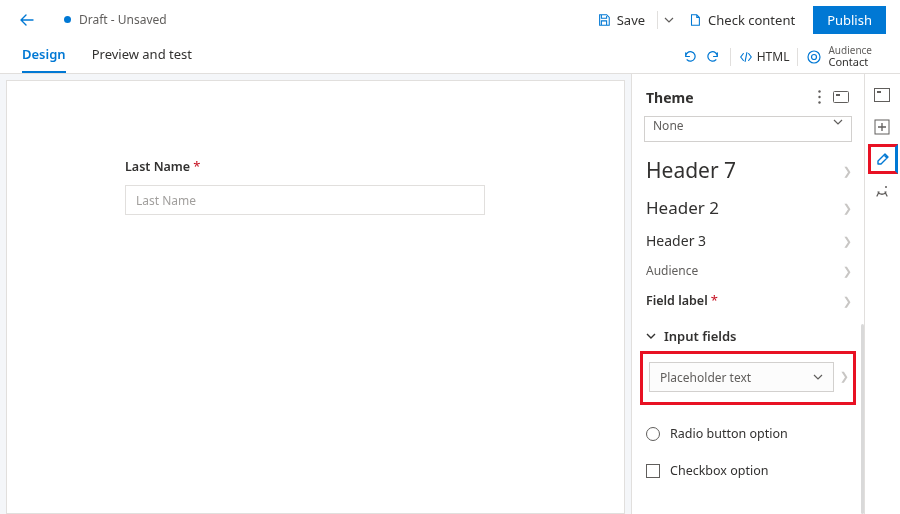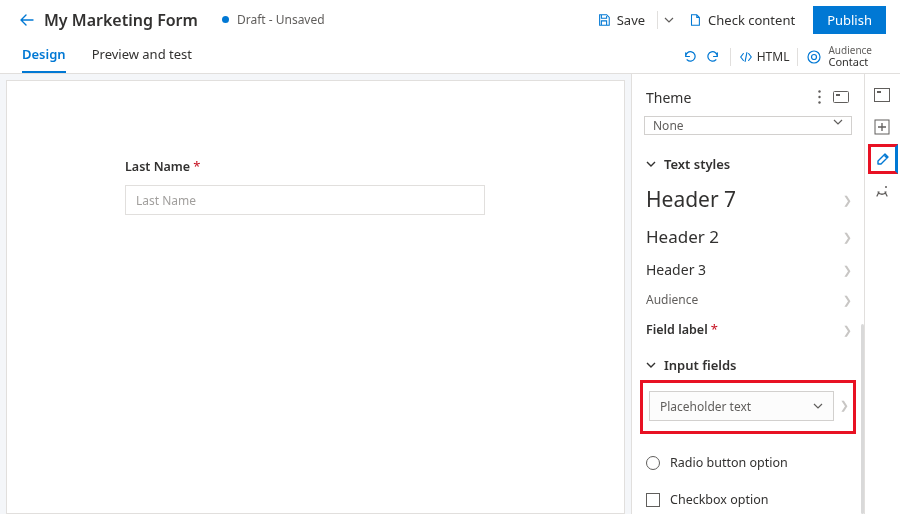--- a/index.html
+++ b/index.html
@@ -44,21 +44,21 @@
   .canvas{flex:1;background:#fff;border:1px solid var(--border);position:relative;}
   .form-block{position:absolute;left:118px;top:76px;right:118px;}
   .fld-label{font-size:12.5px;font-weight:600;color:var(--text);}
   .req{color:#c50f1f;margin-left:3px;}
   .fld-input{margin-top:10px;width:100%;max-width:360px;height:30px;border:1px solid var(--border);background:#fff;padding:0 10px;font-size:12px;color:#a19f9d;display:flex;align-items:center;}
 
   
   .panel{width:233px;background:#fff;border-left:1px solid var(--border);display:flex;flex-direction:column;position:relative;}
   .panel::after{content:"";position:absolute;right:0;top:250px;bottom:0;width:3px;background:#d9d9d9;border-radius:2px;}
   .panel-hd{display:flex;align-items:center;padding:12px 12px 8px 14px;}
-  .panel-hd h3{margin:0;font-size:14px;font-weight:400;flex:1;}
+  .panel-hd h3{margin:0;font-size:14px;font-weight:700;flex:1;}
   .kebab,.card-ic{width:22px;height:22px;display:flex;align-items:center;justify-content:center;cursor:pointer;color:var(--muted);}
   .sel-row{margin:0 12px 8px 12px;border:1px solid #d2d0ce;height:26px;display:flex;align-items:flex-start;padding:0 8px;font-size:12px;color:var(--muted);justify-content:space-between;cursor:pointer;}
   .section-hd{display:flex;align-items:center;gap:8px;padding:12px 14px 6px 14px;font-size:13px;font-weight:600;color:var(--text);cursor:pointer;}
   .list-row{display:flex;align-items:center;justify-content:space-between;padding:6px 12px 6px 14px;cursor:pointer;}
   .list-row .chev{color:#c8c6c4;font-size:11px;}
   .h1s{font-size:21px;font-weight:400;}
   .h2s{font-size:17px;font-weight:400;}
   .h3s{font-size:14px;font-weight:400;}
   .pps{font-size:12px;color:var(--muted);}
   .fls{font-size:12.5px;font-weight:600;}
@@ -79,21 +79,20 @@
 </style>
 </head>
 <body>
 
 <div class="hdr1">
   <div class="back-btn">
     <svg width="16" height="16" viewBox="0 0 16 16">
         <path d="M7 3 2 8l5 5M2.5 8H14" fill="none" stroke="currentColor" stroke-width="1.4" stroke-linecap="round" stroke-linejoin="round"></path>
       </svg>
   </div>
-  <div class="title">My Marketing Form</div>
   <div class="draft-dot"></div>
   <div class="draft-txt">Draft - Unsaved</div>
   <div class="spacer"></div>
   <div class="hdr-btn">
     <span class="ic">
       <svg width="14" height="14" viewBox="0 0 16 16">
           <path d="M3 2h8l3 3v9H3V2zm2 0v4h6V3.5M5 14v-5h6v5" fill="none" stroke="currentColor" stroke-width="1.2"></path>
         </svg>
     </span>
     <span>Save</span>
@@ -184,28 +183,20 @@
     </div>
     <div class="sel-row">
       <span>None</span>
       <span>
           <svg width="10" height="10" viewBox="0 0 10 10">
             <path d="M1 3l4 4 4-4" fill="none" stroke="#605e5c" stroke-width="1.2"></path>
           </svg>
         </span>
     </div>
 
-    <div class="section-hd">
-      <span>
-          <svg width="10" height="10" viewBox="0 0 10 10">
-            <path d="M1 3l4 4 4-4" fill="none" stroke="#323130" stroke-width="1.4"></path>
-          </svg>
-        </span>
-      <span>Text styles</span>
-    </div>
     <div class="list-row">
         <span class="h1s">Header 7</span>
         <span class="chev">❯</span>
       </div>
     <div class="list-row">
         <span class="h2s">Header 2</span>
         <span class="chev">❯</span>
       </div>
     <div class="list-row">
         <span class="h3s">Header 3</span>

